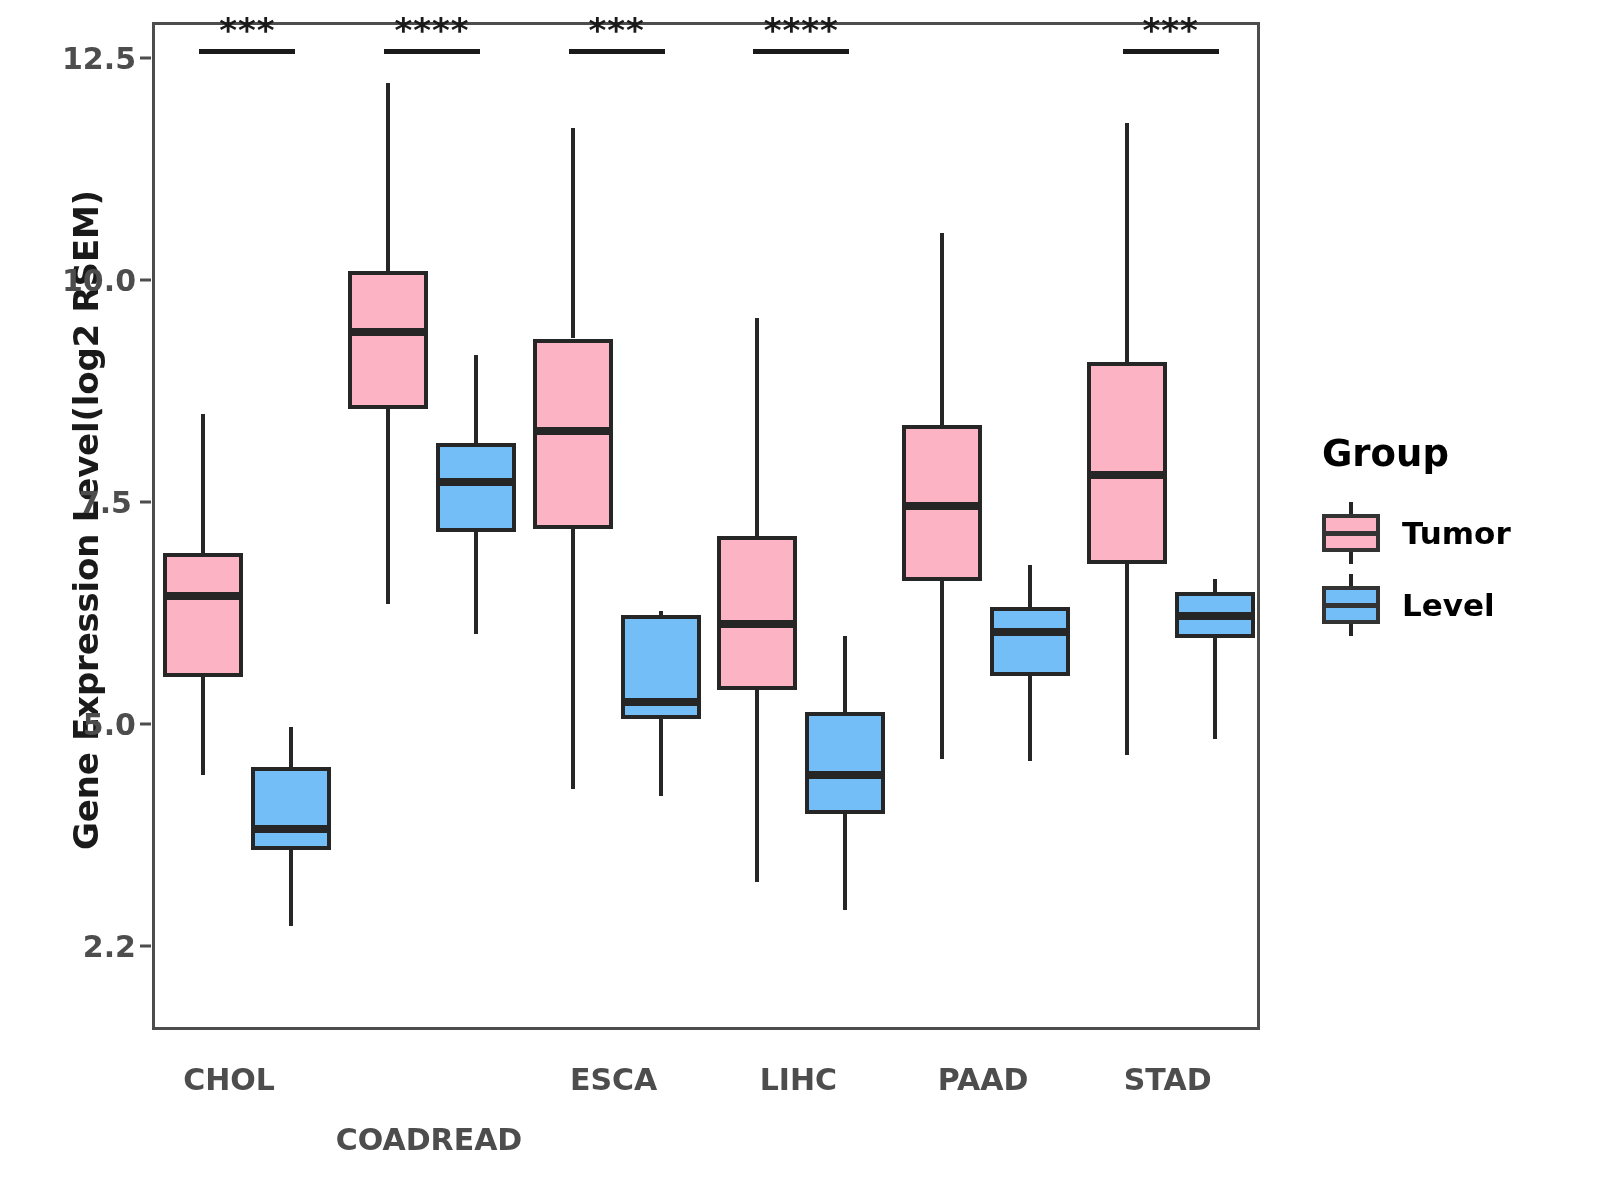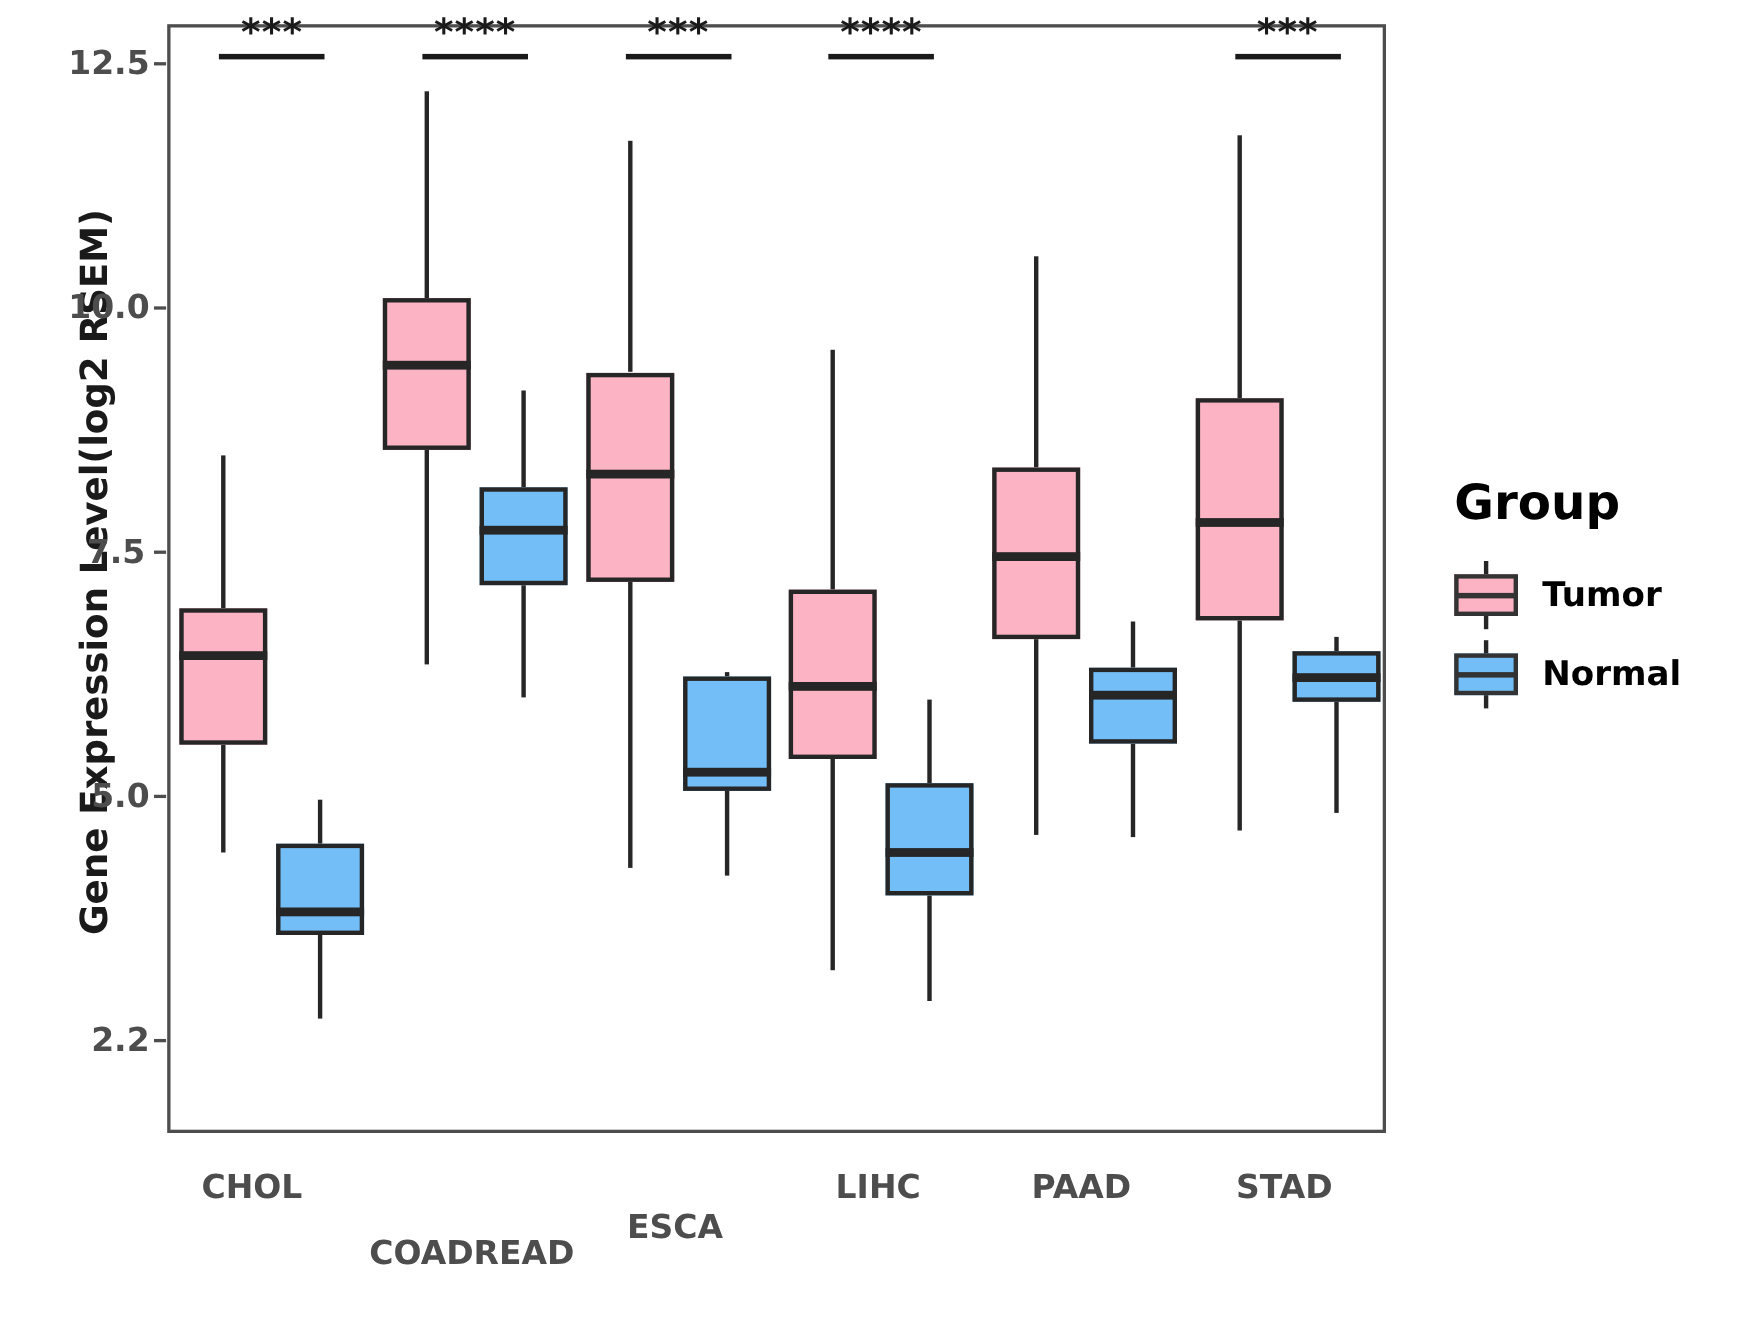--- a/index.html
+++ b/index.html
@@ -122,21 +122,21 @@
   }
 
   
   #legend {
     position: absolute;
     left: 1322px;
     top: 432px;
     width: 260px;
   }
   #legend-title {
-    font-size: 44px;
+    font-size: 37px;
     font-weight: bold;
     color: #000000;
     margin-bottom: 22px;
   }
   .legend-row {
     display: flex;
     align-items: center;
     height: 72px;
   }
   .legend-key {
@@ -282,21 +282,21 @@
         <div class="sig-bar" style="left: 646.333px; top: 23.9789px; width: 96px;"></div>
         <div class="sig-star" style="left: 646.333px; top: 21.9789px;">****</div>
         <div class="sig-bar" style="left: 1015.67px; top: 23.9789px; width: 96px;"></div>
         <div class="sig-star" style="left: 1015.67px; top: 21.9789px;">***</div>
       </div>
   </div>
 
   <div id="xticks">
       <div class="xtick-label" style="left: 229px; top: 1062px;">CHOL</div>
       <div class="xtick-label" style="left: 429px; top: 1122px;">COADREAD</div>
-      <div class="xtick-label" style="left: 613.667px; top: 1062px; margin-top: 36px;">ESCA</div>
+      <div class="xtick-label" style="left: 613.667px; top: 1062px;">ESCA</div>
       <div class="xtick-label" style="left: 798.333px; top: 1062px;">LIHC</div>
       <div class="xtick-label" style="left: 983px; top: 1062px;">PAAD</div>
       <div class="xtick-label" style="left: 1167.67px; top: 1062px;">STAD</div>
     </div>
 
   <div id="legend">
     <div id="legend-title">Group</div>
     <div id="legend-rows">
         <div class="legend-row">
           <div class="legend-key">
@@ -307,18 +307,18 @@
           </div>
           <div class="legend-label">Tumor</div>
         </div>
         <div class="legend-row">
           <div class="legend-key">
             <div class="k-whisk top"></div>
             <div class="k-whisk bot"></div>
             <div class="k-box" style="background:#74BEF7"></div>
             <div class="k-med"></div>
           </div>
-          <div class="legend-label">Normal</div>
+          <div class="legend-label">Level</div>
         </div>
       </div>
   </div>
 
 </div>
 
 </body></html>

